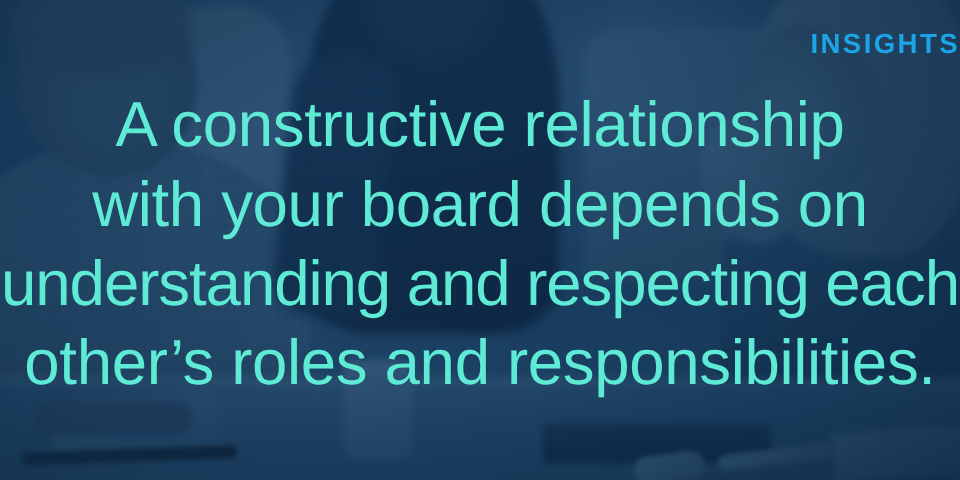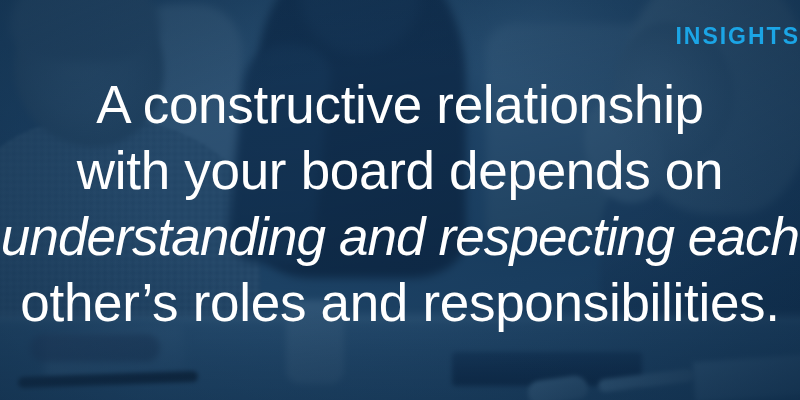--- a/index.html
+++ b/index.html
@@ -278,34 +278,33 @@
     color: #1ba5e6;
     line-height: 1;
     text-transform: uppercase;
     white-space: nowrap;
   }
 
   .headline {
     margin-top: 24px;
     width: 800px;
     text-align: center;
-    color: #ffffff;
+    color: #5eead4;
     font-size: 53px;
     font-weight: 400;
     line-height: 66px;
     letter-spacing: -0.3px;
     font-stretch: condensed;
     white-space: nowrap;
   }
   .headline .line {
     display: block;
   }
   .headline .line.l3 {
     letter-spacing: -0.9px;
-    font-style: italic;
   }
 </style>
 </head>
 <body>
 
 <div class="banner">
 
   <div class="photo">
     <div class="photo-base"></div>
     <div class="wall-light"></div>

